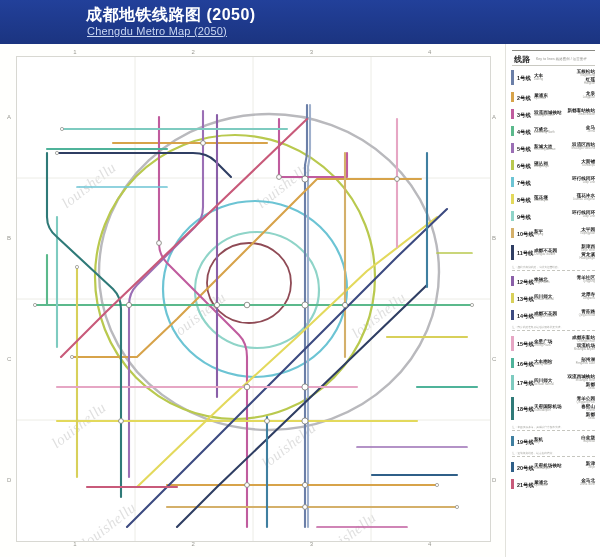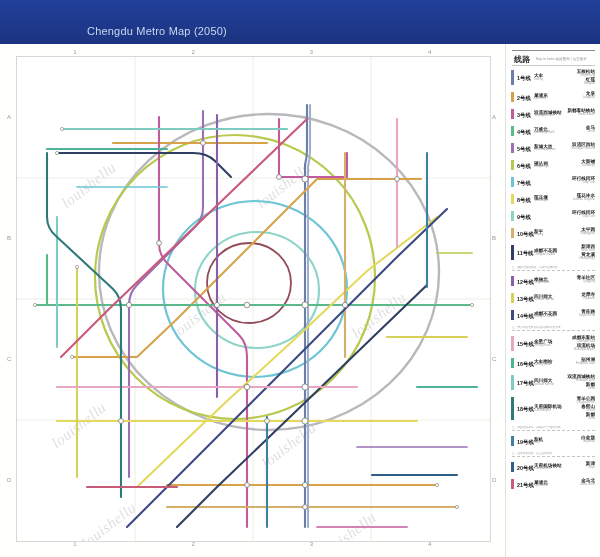--- a/index.html
+++ b/index.html
@@ -20,21 +20,21 @@
   }
   .logo{position:absolute;left:6px;top:4px;width:74px;height:34px;}
   .logo svg{display:block;}
   .titleCn{
     position:absolute;left:86px;top:5px;
     color:#ffffff;font-size:16px;font-weight:bold;letter-spacing:.5px;
     white-space:nowrap;
   }
   .titleEn{
     position:absolute;left:87px;top:25px;
-    color:#c9d6f2;font-size:11px;letter-spacing:.2px;white-space:nowrap;
+    color:#c9d6f2;font-size:11px;letter-spacing:.2px;white-space:nowrap;text-decoration:underline;
   }
 
   
   .mapwrap{
     position:absolute;left:0;top:44px;width:505px;height:513px;
     background:#fffffd;
   }
   .mapframe{
     position:absolute;left:16px;top:12px;width:473px;height:484px;
     border:1px solid #d8d8d2;background:#ffffff;overflow:hidden;
@@ -82,20 +82,21 @@
   .term.right{text-align:right;}
   .dashrule{position:absolute;left:6px;width:83px;border-top:1px dashed #c6c6bf;}
   .noterow{position:absolute;left:6px;font-size:2.7px;color:#a5a5a0;white-space:nowrap;}
 </style>
 </head>
 <body>
 
 <div id="app">
 
   <div class="header">
+    <div class="titleCn">成都地铁线路图 (2050)</div>
     <div class="titleEn">Chengdu Metro Map (2050)</div>
   </div>
 
   <div class="mapwrap">
     <div id="gridlabels">
         <div class="gridlabel" style="left: 73.125px; top: 5px;">1</div>
         <div class="gridlabel" style="left: 73.125px; top: 497px;">1</div>
         <div class="gridlabel" style="left: 191.375px; top: 5px;">2</div>
         <div class="gridlabel" style="left: 191.375px; top: 497px;">2</div>
         <div class="gridlabel" style="left: 309.625px; top: 5px;">3</div>

